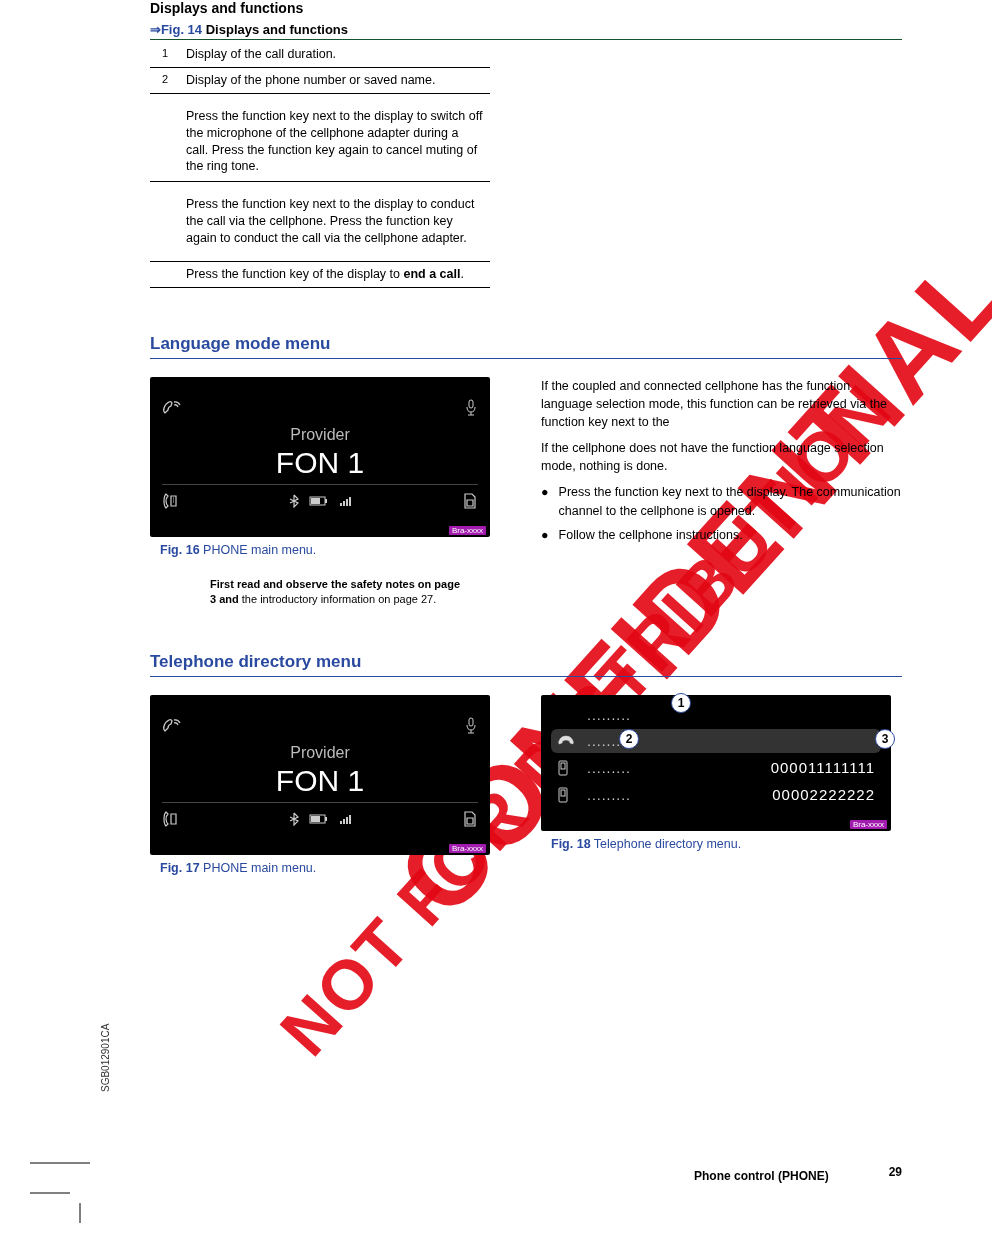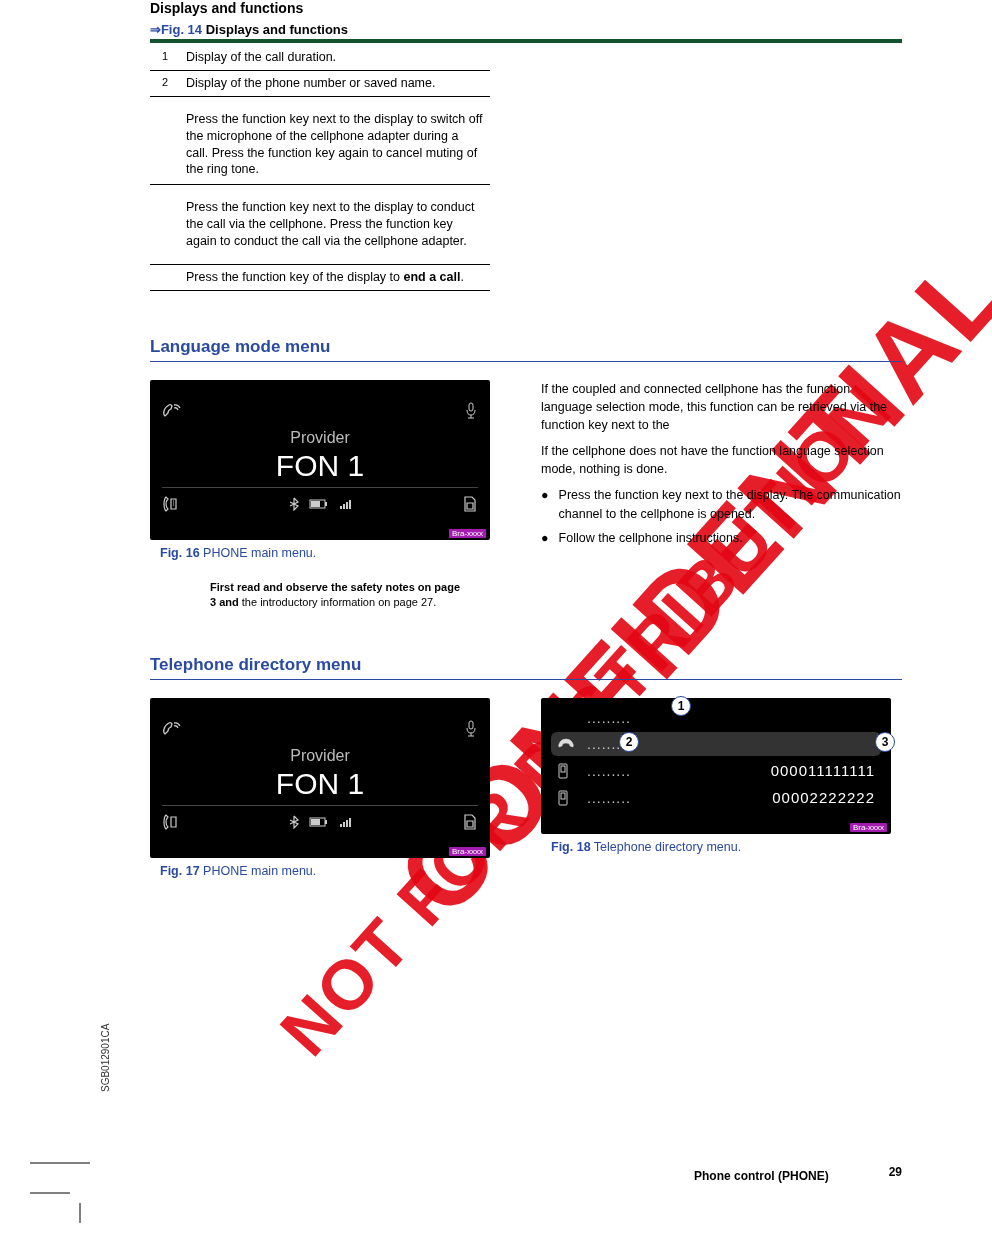--- a/index.html
+++ b/index.html
@@ -15,21 +15,21 @@
   .page {
     padding: 0 90px 0 150px;
     position: relative;
   }
   .section-title {
     font-weight: bold;
     font-size: 14px;
     margin-bottom: 6px;
   }
   .table-caption {
-    border-bottom: 4px solid #14532d;
+    border-bottom: 1px solid #14532d;
     padding-bottom: 2px;
     margin-bottom: 2px;
     font-size: 13px;
   }
   .table-caption .arrow { color: #2a4aa0; font-weight: bold; }
   .table-caption .figref { color: #2a4aa0; font-weight: bold; }
   .table-caption .rest { font-weight: bold; }
   table.func {
     border-collapse: collapse;
     width: 340px;

